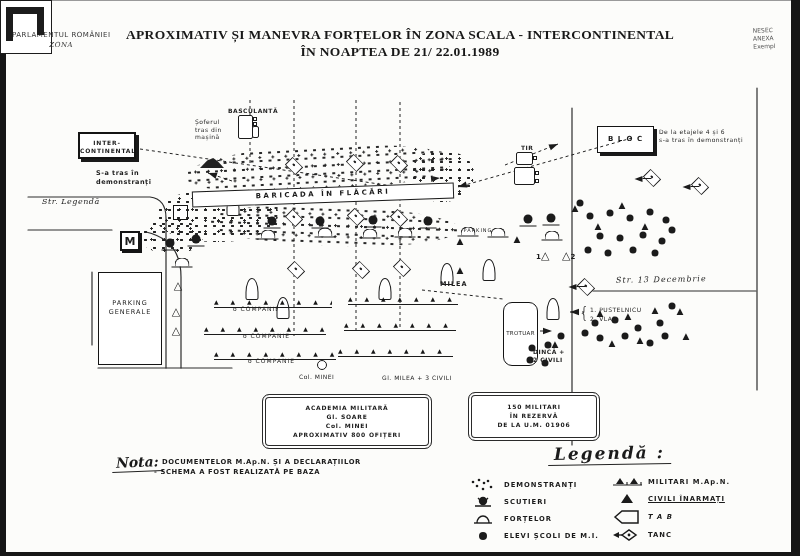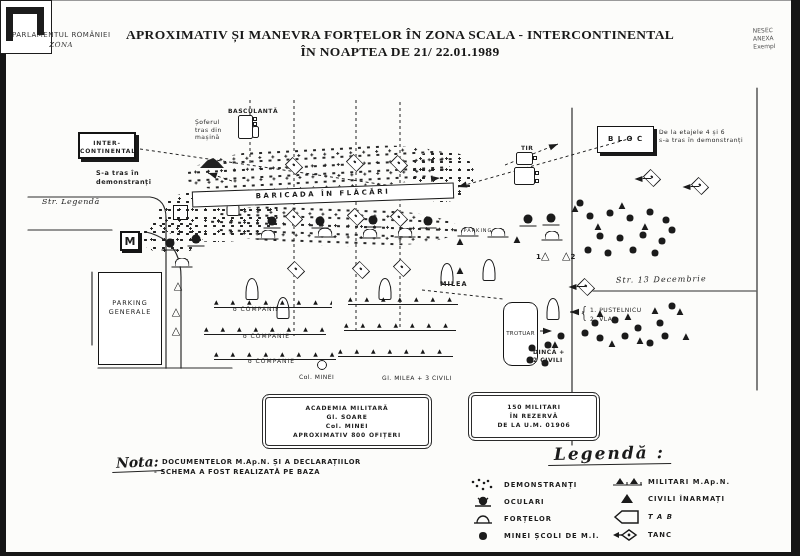--- a/index.html
+++ b/index.html
@@ -343,54 +343,54 @@
     </span>
     <span class="leg-lab">DEMONSTRANȚI</span>
   </div>
   <div class="leg-item" style="left:468px;top:495px;">
     <span class="leg-sym">
       <svg width="26" height="14">
           <circle cx="13" cy="6" r="4.2" fill="#1b1b1b"></circle>
           <path d="M5,11 H21 M8,3 L10,5 M18,3 L16,5" stroke="#1b1b1b" stroke-width="1.3" fill="none"></path>
         </svg>
     </span>
-    <span class="leg-lab">OCULARI</span>
+    <span class="leg-lab">SCUTIERI</span>
   </div>
   <div class="leg-item" style="left:468px;top:512px;">
     <span class="leg-sym">
       <svg width="26" height="14">
           <path d="M7,11 A6,7 0 0 1 19,11" stroke="#1b1b1b" stroke-width="1.4" fill="none"></path>
           <path d="M4,11 H22" stroke="#1b1b1b" stroke-width="1.4"></path>
         </svg>
     </span>
     <span class="leg-lab">FORȚELOR</span>
   </div>
   <div class="leg-item" style="left:468px;top:530px;">
     <span class="leg-sym">
       <svg width="26" height="12">
           <circle cx="13" cy="6" r="4" fill="#1b1b1b"></circle>
         </svg>
     </span>
-    <span class="leg-lab">MINEI ȘCOLI DE M.I.</span>
+    <span class="leg-lab">ELEVI ȘCOLI DE M.I.</span>
   </div>
 
   <div class="leg-item" style="left:612px;top:475px;">
     <span class="leg-sym">
       <svg width="44" height="13">
           <g fill="#1b1b1b">
             <polygon points="4,9 8,3 12,9"></polygon>
             <polygon points="18,9 22,3 26,9"></polygon>
             <polygon points="32,9 36,3 40,9"></polygon>
           </g>
           <path d="M1,10 H43 M15,7 V10 M29,7 V10" stroke="#1b1b1b" stroke-width="1.1" fill="none"></path>
         </svg>
     </span>
     <span class="leg-lab">MILITARI M.Ap.N.</span>
   </div>
-  <div class="leg-item" style="left:612px;top:492px;">
+  <div class="leg-item" style="left:612px;top:492px;text-decoration:underline;">
     <span class="leg-sym">
       <svg width="26" height="13">
           <polygon points="13,2 19,11 7,11" fill="#1b1b1b"></polygon>
         </svg>
     </span>
     <span class="leg-lab">CIVILI ÎNARMAȚI</span>
   </div>
   <div class="leg-item" style="left:612px;top:509px;font-style:italic;">
     <span class="leg-sym">
       <svg width="30" height="16">

